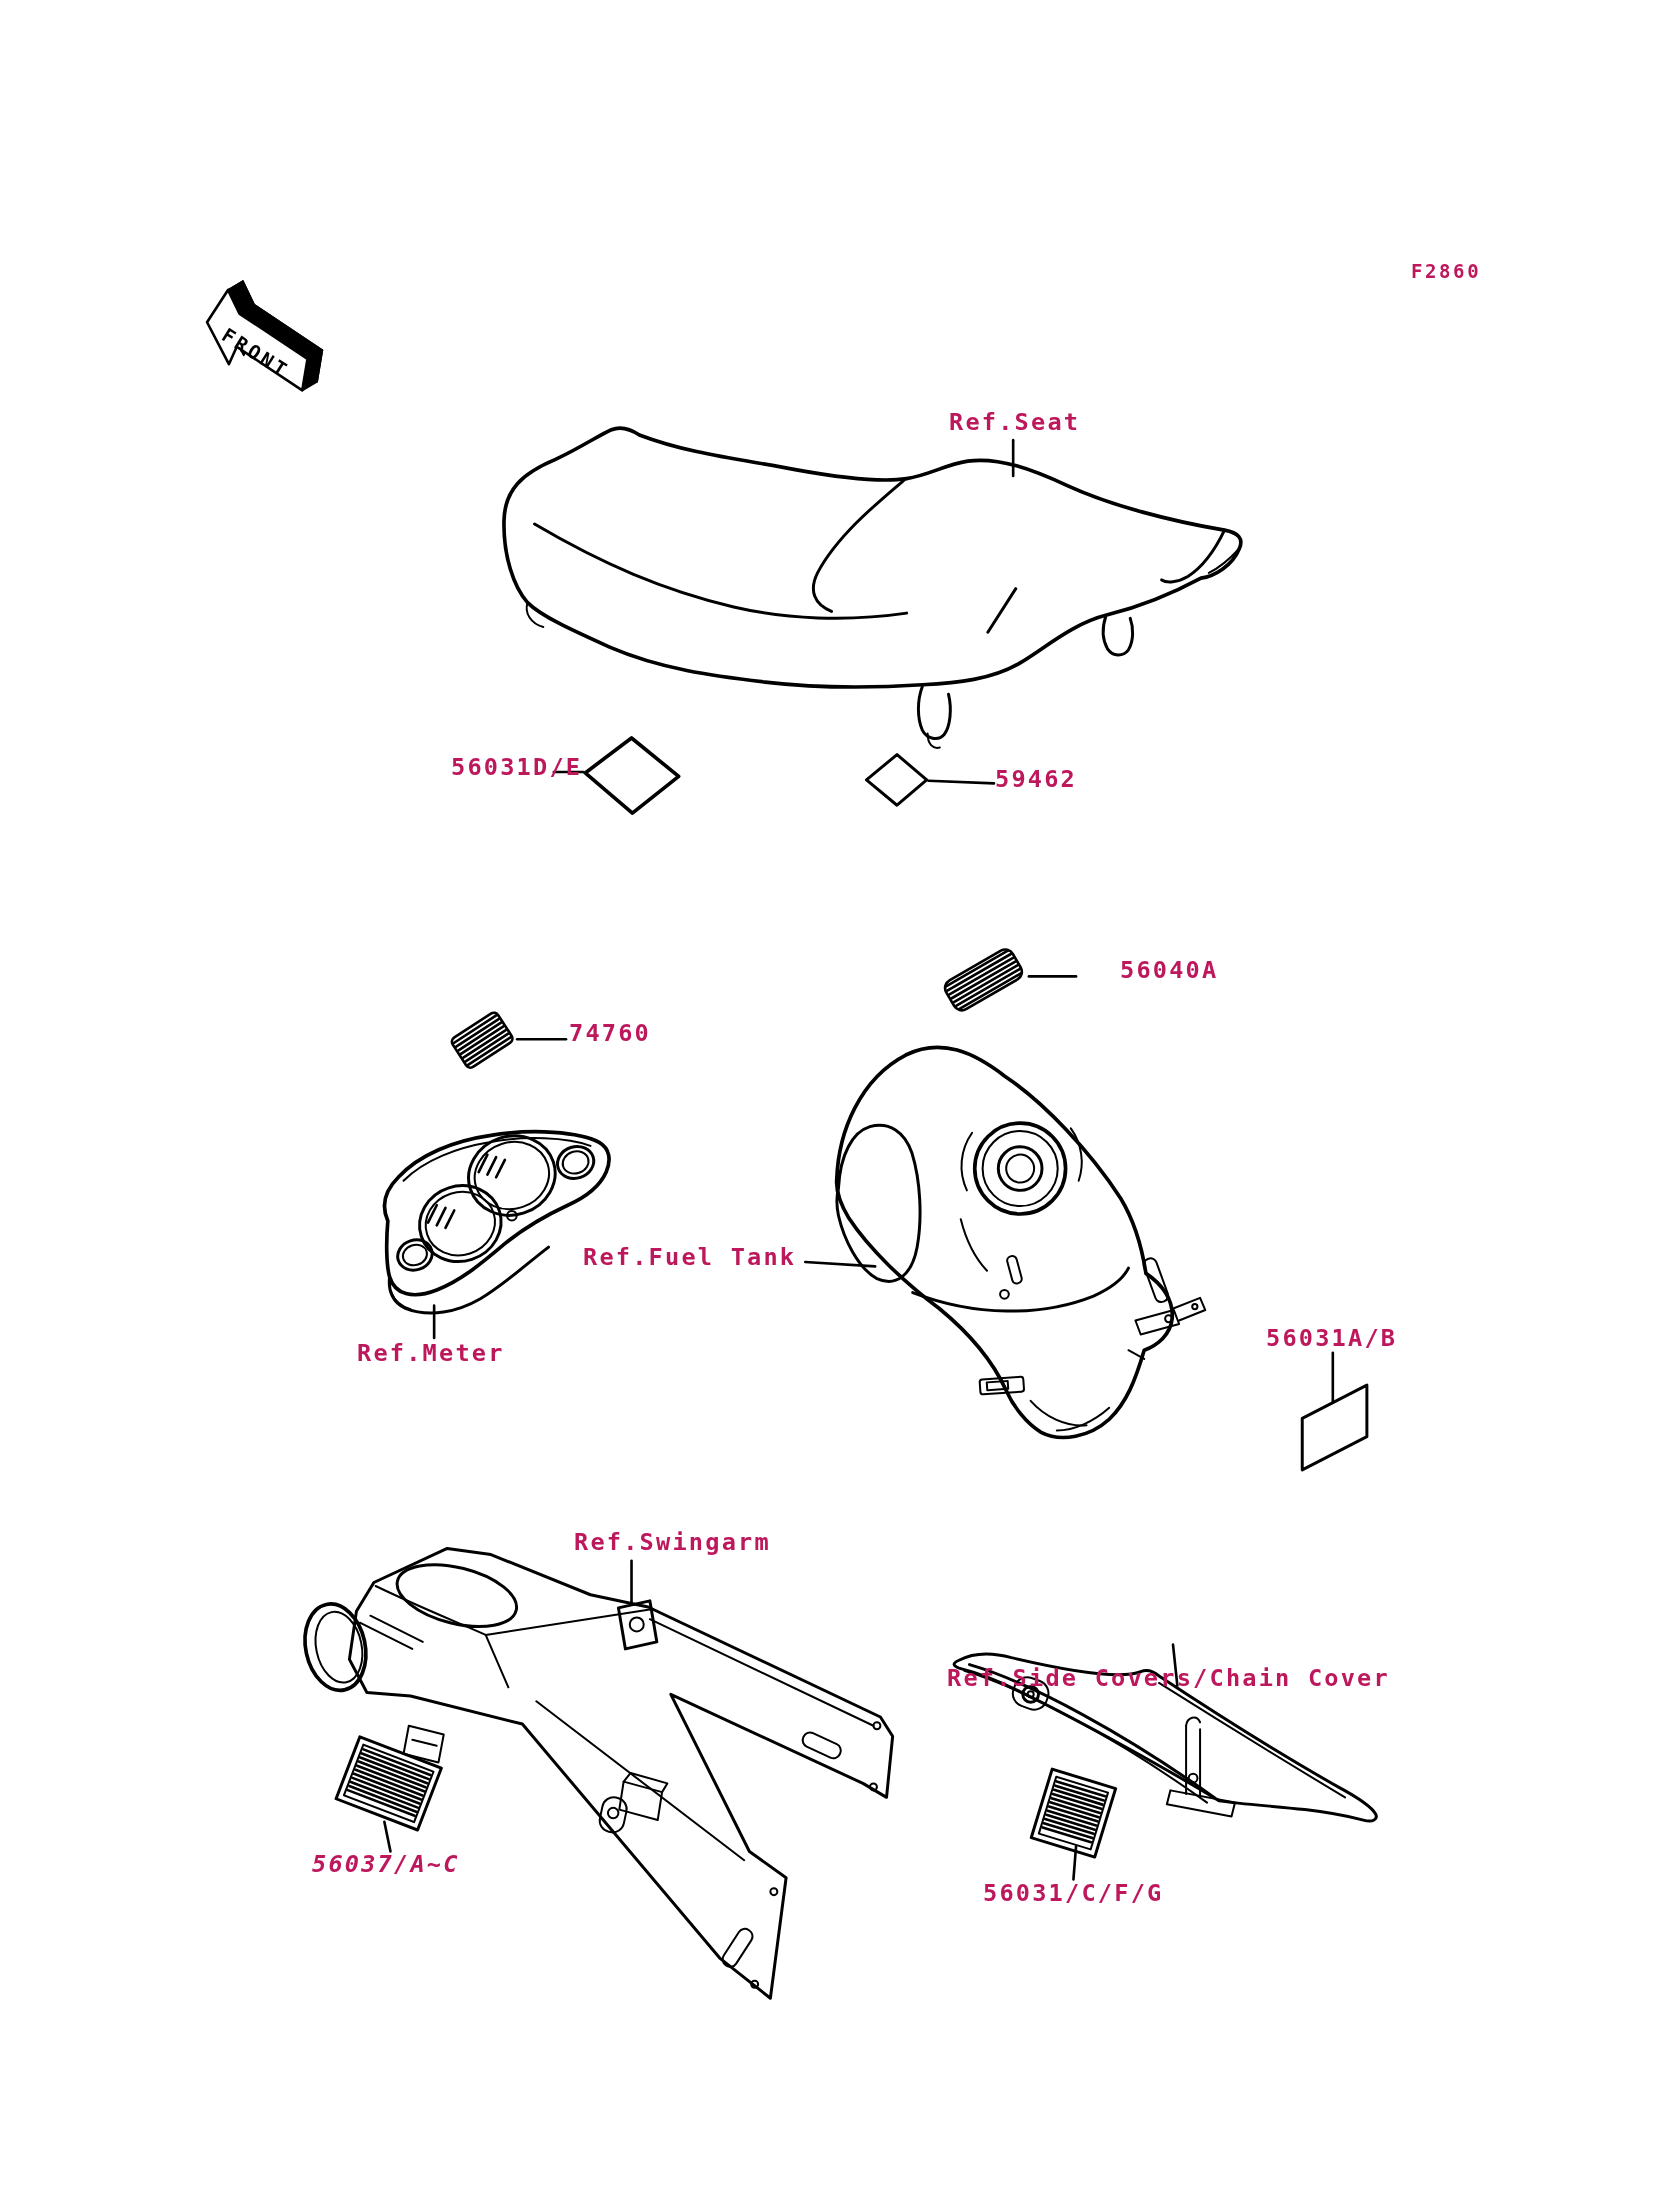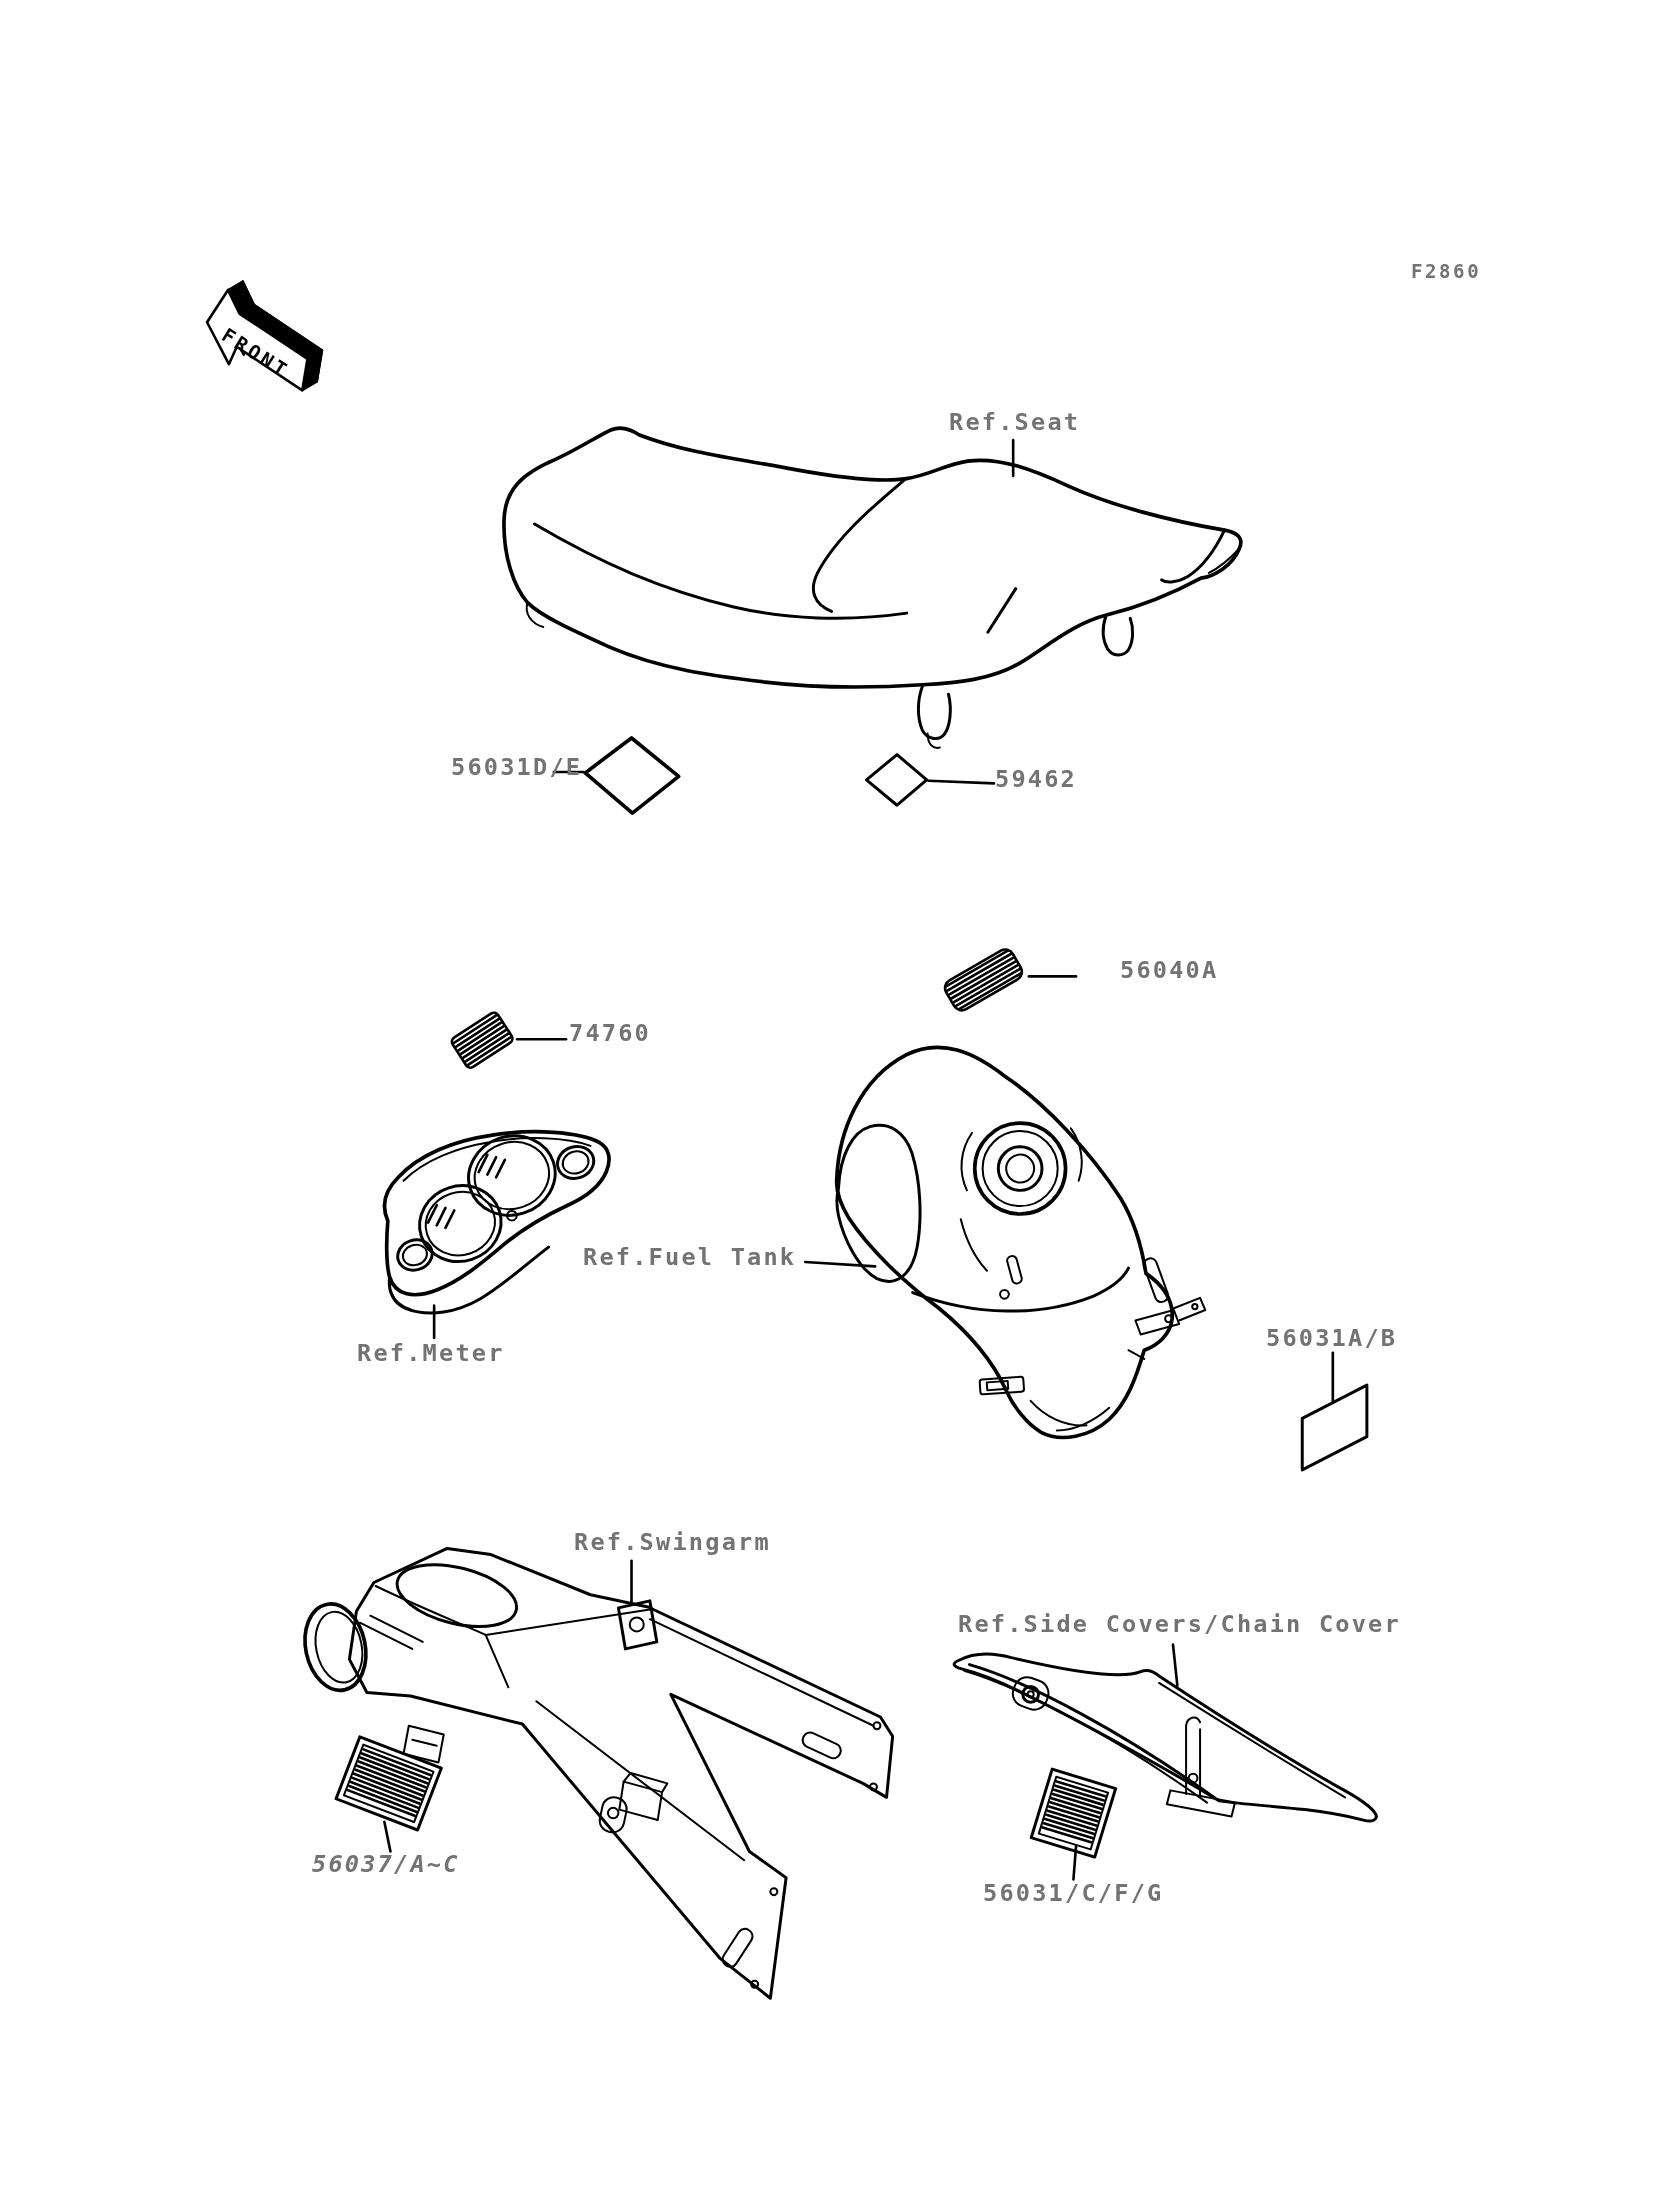--- a/index.html
+++ b/index.html
@@ -1,20 +1,20 @@
 <!DOCTYPE html>
 <html style="font-size:14px"><head>
 <meta charset="utf-8">
 <style>
   html,body{margin:0;padding:0;background:#fff;}
   .page{position:relative;width:1677px;height:2193px;background:#fff;overflow:hidden;
         font-family:"DejaVu Sans Mono","Liberation Mono",monospace;color:#000;}
   .art{position:absolute;left:0;top:0;width:1677px;height:2193px;}
   .lbl{position:absolute;white-space:pre;font-weight:bold;font-size:23.6px;letter-spacing:2.2px;
-       line-height:1;color:#737373;}
+       line-height:1;color:#be185d;}
   .lbl.small{font-size:19px;letter-spacing:2.6px;}
   
   svg path,svg ellipse,svg rect,svg line,svg polygon,svg circle{
       fill:none;stroke:#000;stroke-width:3;stroke-linecap:round;stroke-linejoin:round;}
   svg .thick{stroke-width:4.2;}
   svg .mid{stroke-width:3.4;}
   svg .thin{stroke-width:2.3;}
   svg .hatch{stroke-width:2.2;}
   svg .solid{fill:#000;stroke:#000;stroke-width:2;}
   svg .face{fill:#fff;stroke:#000;stroke-width:3;}
@@ -272,19 +272,19 @@
   <div class="lbl" style="left:995px;top:768px;">59462</div>
 
   <div class="lbl" style="left:1080px;top:959px;margin-left:40px;">56040A</div>
   <div class="lbl" style="left:569px;top:1022px;">74760</div>
 
   <div class="lbl" style="left:583px;top:1246px;">Ref.Fuel Tank</div>
   <div class="lbl" style="left:357px;top:1342px;">Ref.Meter</div>
   <div class="lbl" style="left:1266px;top:1327px;">56031A/B</div>
 
   <div class="lbl" style="left:530px;top:1531px;margin-left:44px;">Ref.Swingarm</div>
-  <div class="lbl" style="left:947px;top:1613px;margin-left:11px;">Ref.Side Covers/Chain Cover</div>
+  <div class="lbl" style="left:947px;top:1667px;">Ref.Side Covers/Chain Cover</div>
 
   <div class="lbl" style="left:312px;top:1853px;font-style:italic;">56037/A~C</div>
   <div class="lbl" style="left:983px;top:1882px;">56031/C/F/G</div>
 
 </div>
 
 
 </body></html>

